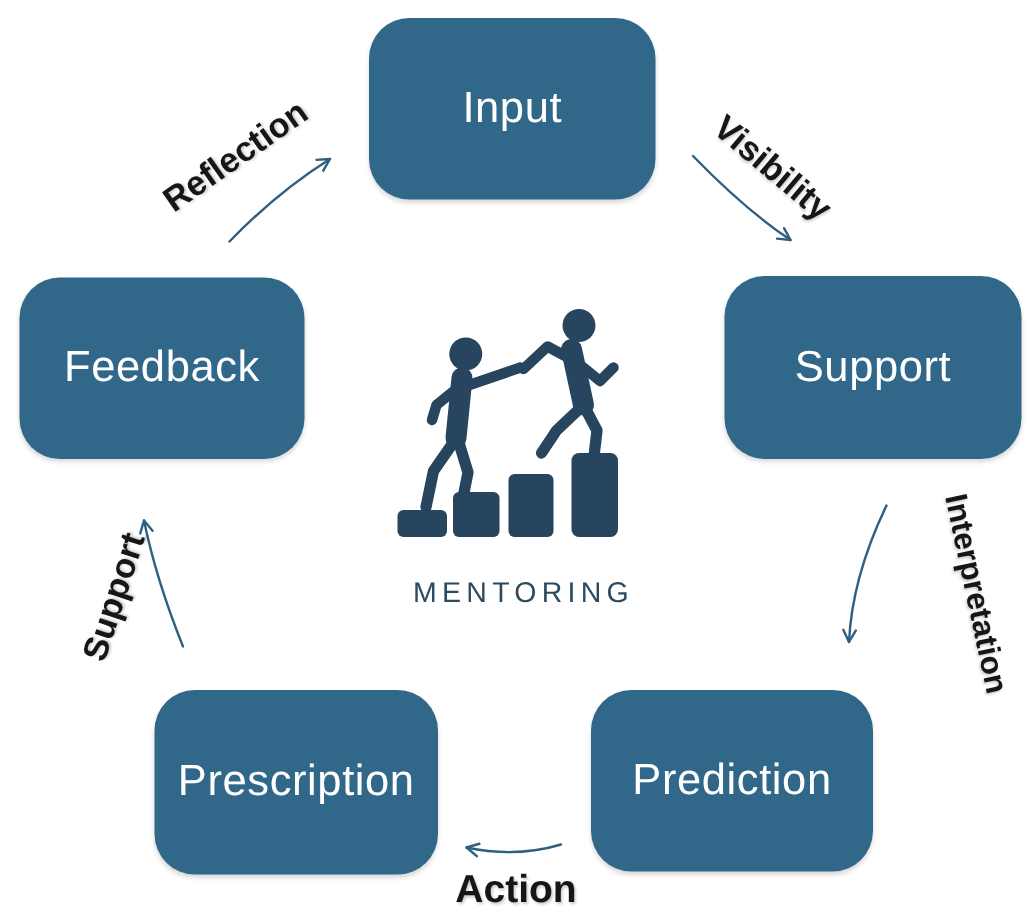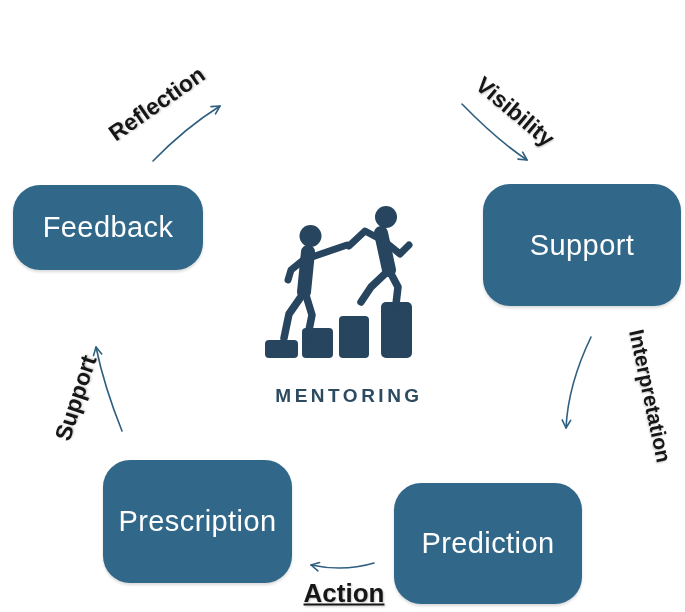--- a/index.html
+++ b/index.html
@@ -14,42 +14,42 @@
     position:absolute;
     background:var(--node-fill,#31688a);
     color:var(--node-text,#ffffff);
     border-radius:27px;
     display:flex; align-items:center; justify-content:center;
     font-size:29px; letter-spacing:0.4px;
     box-shadow:0 2px 3px rgba(0,0,0,0.15);
   }
   .node-input        { left:246px; top:12px;  width:191px; height:121px; }
   .node-analysis     { left:483px; top:184px; width:198px; height:122px; }
-  .node-prediction   { left:394px; top:460px; width:188px; height:121px;margin-top:23px; }
+  .node-prediction   { left:394px; top:460px; width:188px; height:121px; }
   .node-prescription { left:103px; top:460px; width:189px; height:123px;text-align:right; }
-  .node-feedback     { left:13px;  top:185px; width:190px; height:85px; }
+  .node-feedback     { left:13px;  top:185px; width:190px; height:121px; }
 
   .edge-label {
     position:absolute; white-space:nowrap;
     color:var(--edge-label,#161616);
     font-weight:700;
     text-shadow:1px 1px 2px rgba(0,0,0,0.22);
     transform:translate(-50%,-50%) rotate(var(--rot,0deg));
   }
   .lbl-reflection     { left:157px; top:104px; --rot:-35deg; font-size:23px; }
   .lbl-visibility     { left:515px; top:112px; --rot:40deg;  font-size:23px; }
   .lbl-interpretation { left:650px; top:396px; --rot:78deg;  font-size:21px; }
-  .lbl-action         { left:344px; top:593px; --rot:0deg;   font-size:26px;text-decoration:underline; }
+  .lbl-action         { left:344px; top:593px; --rot:0deg;   font-size:26px; }
   .lbl-support        { left:76px;  top:398px; --rot:-72deg; font-size:23px; }
 
   .center-caption {
     position:absolute; left:349px; top:396px;
     transform:translate(-50%,-50%);
     color:var(--caption,#2c4a60);
-    font-size:19px; letter-spacing:3.5px; font-weight:700;
+    font-size:19px; letter-spacing:3.5px; font-weight:400;
     white-space:nowrap;
   }
   svg .arrow-stroke { stroke:var(--arrow,#2e5f80); fill:none; stroke-width:1.6; stroke-linecap:round; stroke-linejoin:round; }
   svg .icon-fill   { fill:var(--icon,#27455e); }
   svg .icon-stroke { stroke:var(--icon,#27455e); fill:none; stroke-linecap:round; stroke-linejoin:round; }
 </style>
 </head>
 <body>
 
 <div class="canvas">
@@ -97,20 +97,21 @@
         <circle class="icon-fill" cx="386" cy="217" r="11"></circle>
         <path class="icon-stroke" stroke-width="14" d="M381,233 L389,270"></path>
         <path class="icon-stroke" stroke-width="7" d="M380,239 L365,231 L349,246"></path>
         <path class="icon-stroke" stroke-width="7" d="M384,241 L400,254 L409,245"></path>
         <path class="icon-stroke" stroke-width="7.5" d="M389,270 L371,287 L361,302"></path>
         <path class="icon-stroke" stroke-width="7.5" d="M389,270 L398,287 L396,304"></path>
       </g>
     </g>
   </svg>
 
+  <div class="node node-input">Input</div>
   <div class="node node-analysis">Support</div>
   <div class="node node-prediction">Prediction</div>
   <div class="node node-prescription">Prescription</div>
   <div class="node node-feedback">Feedback</div>
 
   <div class="edge-label lbl-visibility">Visibility</div>
   <div class="edge-label lbl-interpretation">Interpretation</div>
   <div class="edge-label lbl-action">Action</div>
   <div class="edge-label lbl-support">Support</div>
   <div class="edge-label lbl-reflection">Reflection</div>

